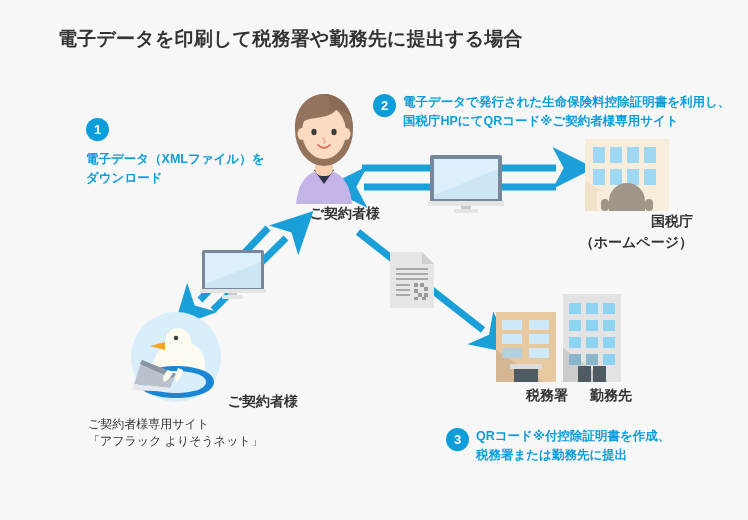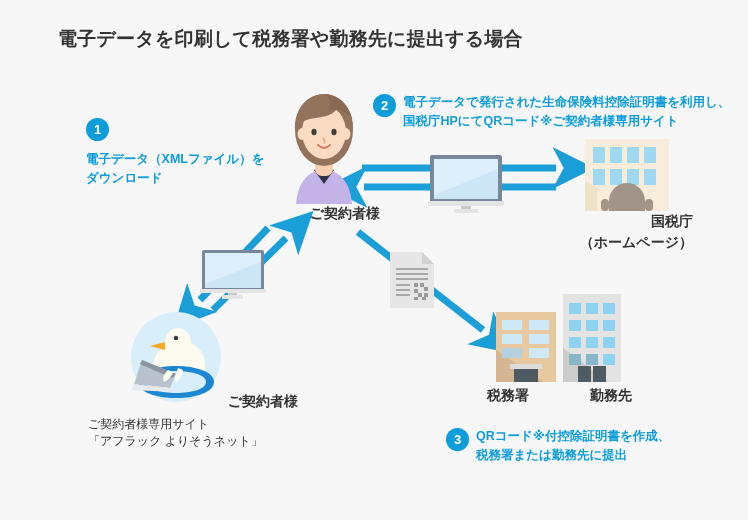--- a/index.html
+++ b/index.html
@@ -72,21 +72,21 @@
   }
   .caption-sub {
     font-size: 12px;
     color: #333333;
     line-height: 17px;
     white-space: nowrap;
   }
 
   #label-contractor { left: 232px; top: 205px; width: 120px; }
   #label-nta { left: 545px; top: 211px; width: 120px; line-height: 21px; }
-  #label-taxoffice { left: 421px; top: 387px; width: 80px; }
+  #label-taxoffice { left: 460px; top: 387px; width: 80px; }
   #label-workplace { left: 524px; top: 387px; width: 80px; }
   #label-aflac { left: 70px; top: 393px; width: 200px; }
   #label-aflac-sub { left: 60px; top: 416px; width: 220px; }
 
   
   svg { display: block; }
 </style>
 </head>
 <body>
 

